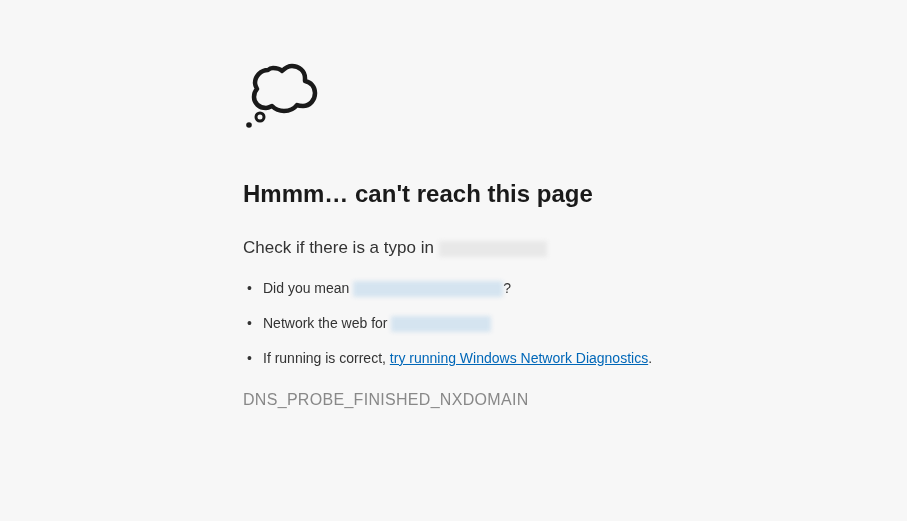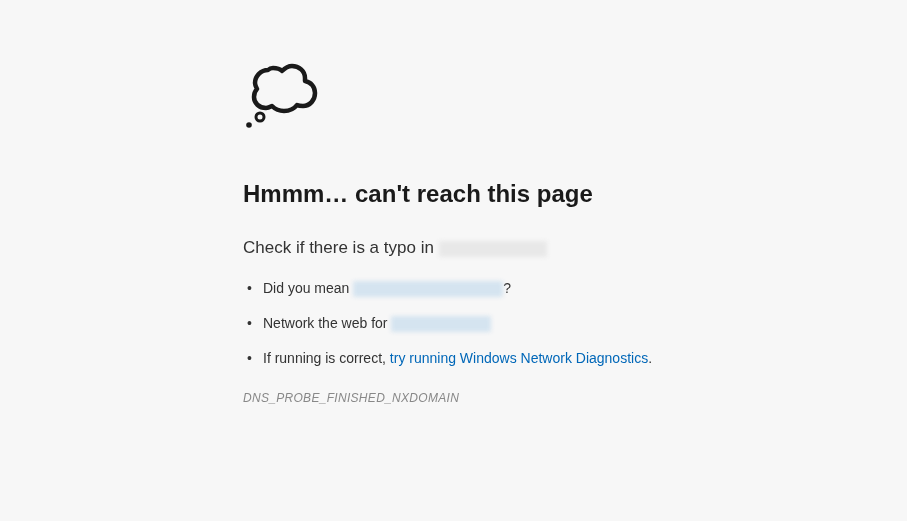--- a/index.html
+++ b/index.html
@@ -47,44 +47,44 @@
     }
     .bullet-list li::before {
       content: "•";
       position: absolute;
       left: 4px;
       top: 0;
       color: #333;
     }
     .link {
       color: #0067b8;
+      text-decoration: underline;
       cursor: pointer;
     }
     .redacted-gray {
       display: inline-block;
       background: #e8e8e8;
       filter: blur(2px);
       border-radius: 2px;
       vertical-align: middle;
     }
     .redacted-blue {
       display: inline-block;
       background: #d5e4f0;
       filter: blur(2px);
       border-radius: 2px;
       vertical-align: middle;
     }
     .r1 { width: 108px; height: 16px; }
     .r2 { width: 150px; height: 16px; }
     .r3 { width: 100px; height: 16px; }
     .error-code {
-      font-size: 12px;
+      font-size: 16px;
       color: #888;
       letter-spacing: 0.3px;
-      font-style: italic;
     }
   </style>
 </head>
 <body>
 
 <div class="container">
 
   <div class="icon-wrapper">
     <svg width="76" height="70" viewBox="0 0 76 70">
       <path d="M 25 12

